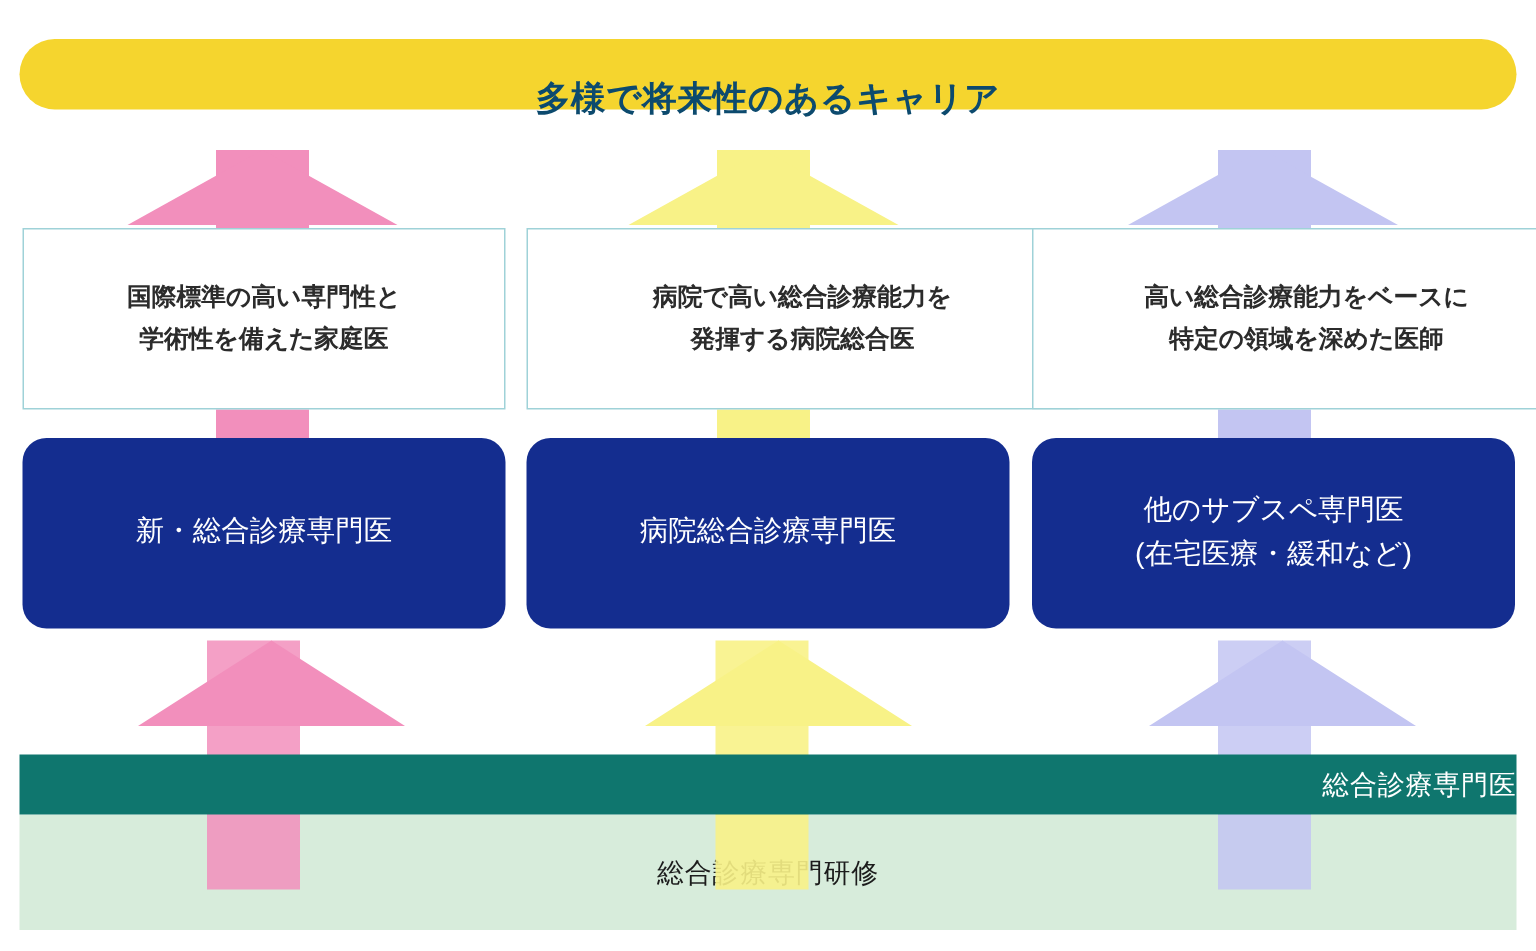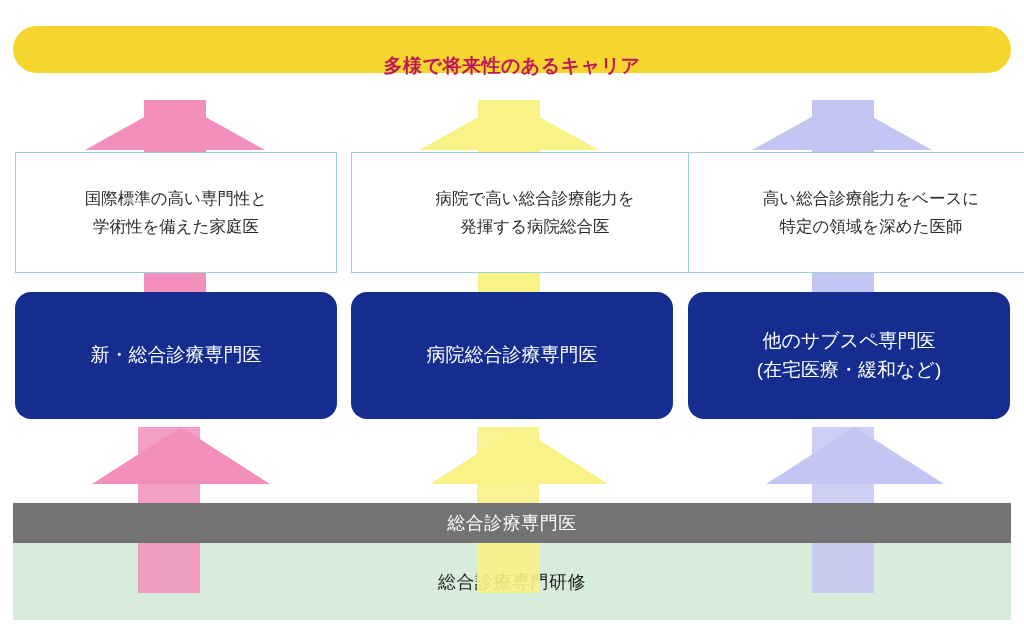--- a/index.html
+++ b/index.html
@@ -26,23 +26,23 @@
     width: 998px;
     height: 47px;
     background: #f5d52e;
     border-radius: 24px;
     display: flex;
     align-items: center;
     justify-content: center;
     z-index: 6;
   }
   .banner-text {
-    font-size: 19px;
+    font-size: 23px;
     font-weight: bold;
-    color: #be185d;
+    color: #0c4a6e;
     letter-spacing: 0.5px;
     white-space: nowrap;
     margin-top: 32px;
   }
 
   
   .arrow {
     position: absolute;
     z-index: 2;
   }
@@ -68,20 +68,21 @@
     position: absolute;
     background: #ffffff;
     border: 1px solid #9fd2d8;
     box-sizing: border-box;
     display: flex;
     align-items: center;
     justify-content: center;
     z-index: 4;
     top: 152px;
     height: 121px;
+    font-weight: bold;
   }
   .whitebox-text {
     font-size: 16.5px;
     line-height: 1.65;
     color: #2b2b2b;
     text-align: center;
     white-space: pre-line;
   }
 
   
@@ -104,24 +105,24 @@
     white-space: pre-line;
   }
 
   
   .green-bar {
     position: absolute;
     left: 13px;
     top: 503px;
     width: 998px;
     height: 40px;
-    background: #737373;
-    display: flex;
-    align-items: center;
-    justify-content: center;
+    background: #0f766e;
+    display: flex;
+    align-items: center;
+    justify-content: flex-end;
     z-index: 3;
   }
   .green-bar-text {
     font-size: 18px;
     font-weight: normal;
     color: #ffffff;
     letter-spacing: 0.5px;
   }
   .lightgreen-bar {
     position: absolute;

